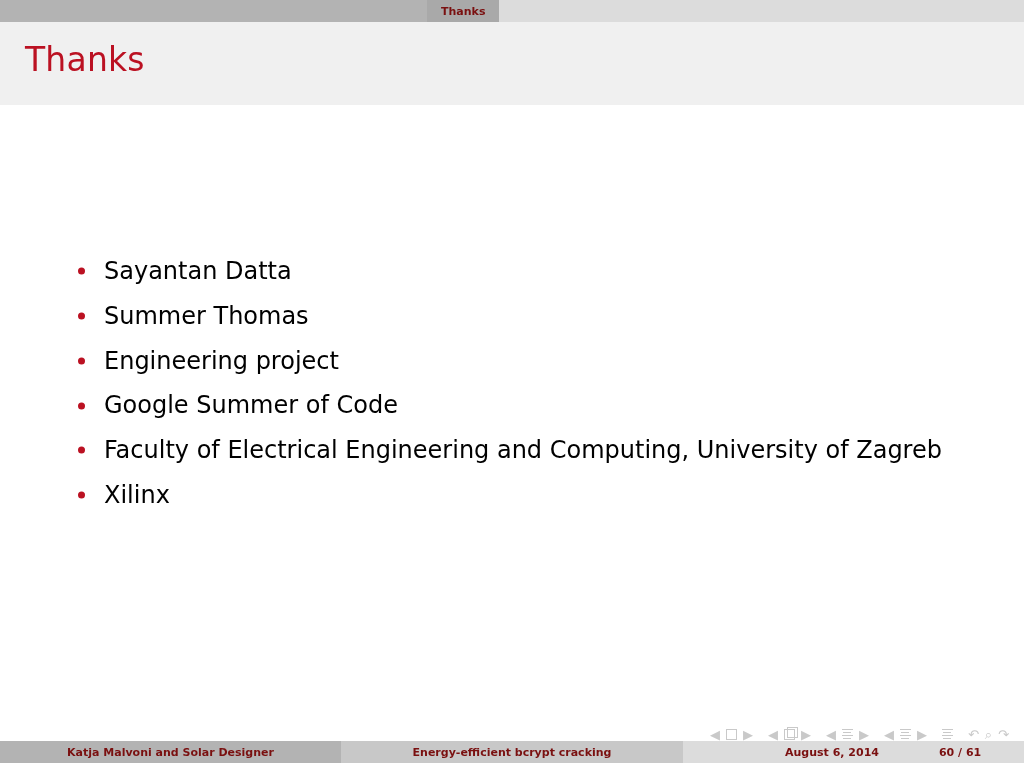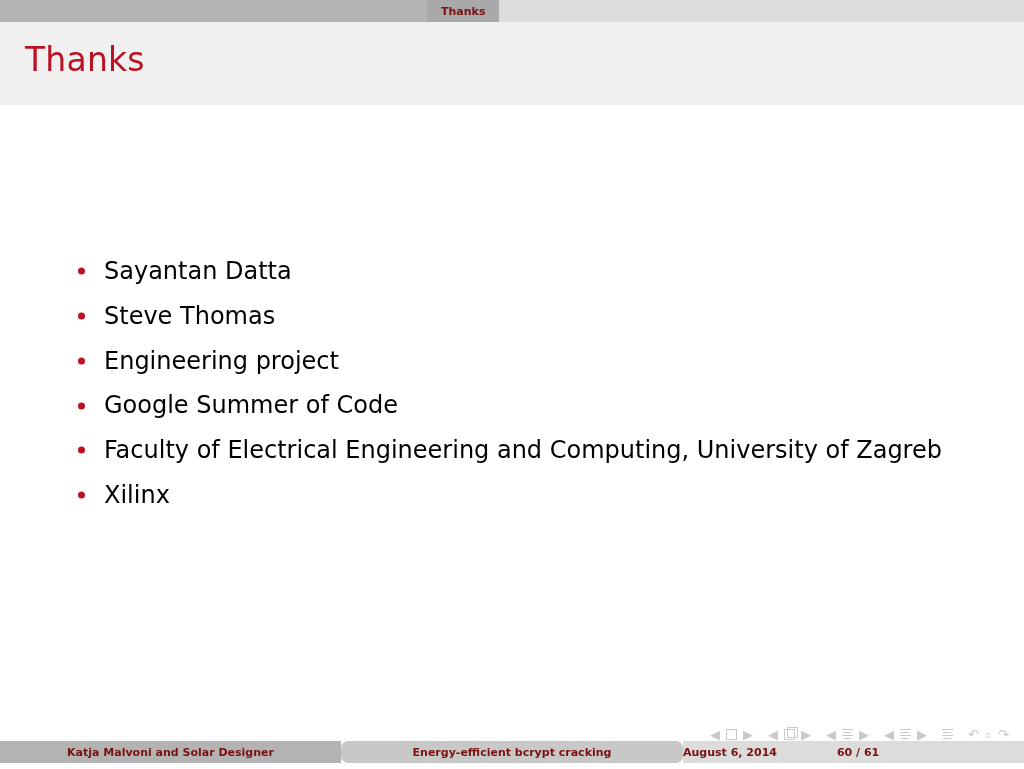--- a/index.html
+++ b/index.html
@@ -190,26 +190,26 @@
     justify-content: center;
     height: 22px;
   }
   .footer .seg-author {
     width: 341px;
     background: #b3b3b3;
   }
   .footer .seg-title {
     width: 342px;
     background: #c8c8c8;
-    border-radius: 7px;
   }
   .footer .seg-date {
     flex: 1;
     background: #dcdcdc;
     justify-content: flex-start;
+    padding-left: 102px;
     gap: 60px;
   }
 </style>
 </head>
 <body>
 
 <div class="topbar">
   <div class="topbar-left"></div>
   <div class="topbar-active">
     <span>Thanks</span>
@@ -221,21 +221,21 @@
 <div class="slide-title">Thanks</div>
 
 <div class="content">
   <ul class="bullets">
     <li>
       <span class="dot"></span>
       <span>Sayantan Datta</span>
     </li>
     <li>
       <span class="dot"></span>
-      <span>Steve Thomas</span>
+      <span>Summer Thomas</span>
     </li>
     <li>
       <span class="dot"></span>
       <span>Engineering project</span>
     </li>
     <li>
       <span class="dot"></span>
       <span>Google Summer of Code</span>
     </li>
     <li>

